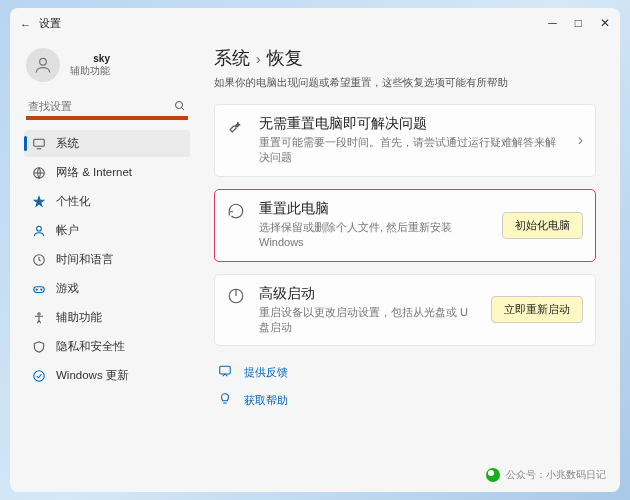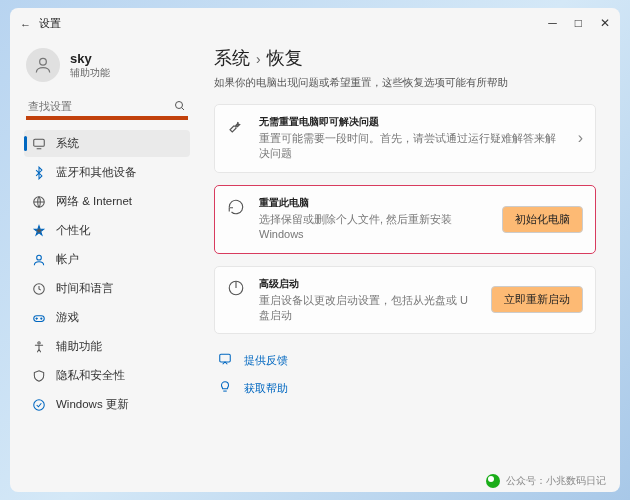--- a/index.html
+++ b/index.html
@@ -6,43 +6,43 @@
 body { background: linear-gradient(135deg, #b8d4f0 0%, #d4e8f7 50%, #a8c8e8 100%); width: 630px; height: 500px; overflow: hidden; position: relative; }
 .window { position: absolute; top: 8px; left: 10px; right: 10px; bottom: 8px; background: #f6f6f6; border-radius: 8px; display: flex; flex-direction: column; overflow: hidden; }
 .titlebar { height: 30px; display: flex; align-items: center; justify-content: space-between; padding: 0 10px; }
 .title-left { display: flex; align-items: center; gap: 8px; font-size: 11px; color: #222; }
 .title-controls { display: flex; gap: 18px; font-size: 12px; color: #333; }
 .title-controls span { cursor: pointer; }
 .content { flex: 1; display: flex; overflow: hidden; }
 .sidebar { width: 190px; padding: 6px 10px 6px 14px; overflow-y: auto; }
 .user-row { display: flex; align-items: center; gap: 10px; padding: 4px 2px 10px; }
 .avatar { width: 34px; height: 34px; border-radius: 50%; background: #e0e0e0; display: flex; align-items: center; justify-content: center; }
-.user-info .name { font-size: 13px; font-weight: 600; color: #222; }
+.user-info .name { font-size: 10px; font-weight: 600; color: #222; text-align: right; }
 .user-info .sub { font-size: 10px; color: #666; }
 .search { display: flex; align-items: center; border-bottom: 4px solid #c2410c; padding: 4px 2px; margin: 4px 2px 10px; }
 .search input { flex: 1; border: none; background: transparent; font-size: 11px; outline: none; color: #444; }
 .nav-item { display: flex; align-items: center; gap: 10px; padding: 6px 8px; border-radius: 4px; font-size: 11.5px; color: #333; cursor: pointer; margin-bottom: 2px; }
 .nav-item.active { background: #eaeaea; position: relative; }
 .nav-item.active::before { content: ''; position: absolute; left: 0; top: 6px; bottom: 6px; width: 3px; background: #0067c0; border-radius: 2px; }
 .nav-icon { width: 14px; height: 14px; display: flex; align-items: center; justify-content: center; font-size: 12px; }
 .main { flex: 1; padding: 8px 24px 8px 14px; overflow-y: auto; }
 .breadcrumb { font-size: 18px; color: #222; margin-bottom: 6px; }
 .breadcrumb .sep { margin: 0 6px; color: #666; font-size: 14px; }
 .desc { font-size: 10.5px; color: #555; margin-bottom: 14px; }
 .card { background: #fdfdfd; border: 1px solid #e6e6e6; border-radius: 5px; padding: 10px 12px; display: flex; align-items: flex-start; gap: 12px; margin-bottom: 12px; }
 .card.highlight { border: 1.5px solid #d83b5e; }
 .card-icon { width: 20px; flex-shrink: 0; color: #555; padding-top: 2px; }
 .card-body { flex: 1; }
-.card-title { font-size: 10px; font-weight: 700; color: #222; margin-bottom: 2px; }
+.card-title { font-size: 14px; font-weight: 400; color: #222; margin-bottom: 2px; }
 .card-sub { font-size: 11px; color: #777; line-height: 1.4; }
-.card-btn { background: #fdba74; border: 1px solid #ccc; border-radius: 4px; padding: 5px 12px; font-size: 11px; color: #222; cursor: pointer; flex-shrink: 0; align-self: center; }
+.card-btn { background: #fef9c3; border: 1px solid #ccc; border-radius: 4px; padding: 5px 12px; font-size: 11px; color: #222; cursor: pointer; flex-shrink: 0; align-self: center; }
 .section-title { font-size: 11.5px; font-weight: 600; color: #222; margin: 6px 0 10px; }
 .link-row { display: flex; align-items: center; gap: 10px; padding: 6px 4px; font-size: 11px; color: #0067c0; cursor: pointer; }
 .link-row .icon { color: #555; width: 16px; }
-.watermark { position: absolute; bottom: 12px; right: 24px; display: flex; gap: 6px; font-size: 10px; color: #888; }
+.watermark { position: absolute; bottom: 18px; right: 24px; display: flex; gap: 6px; font-size: 10px; color: #888; }
 .wm-icon { width: 14px; height: 14px; background: #1aad19; border-radius: 50%; position: relative; }
 .wm-icon::after { content: ''; position: absolute; width: 6px; height: 6px; background: #fff; border-radius: 50%; top: 2px; left: 2px; }
 </style>
 </head>
 <body>
 
 <div class="window">
   <div class="titlebar">
     <div class="title-left">
       <span>←</span>
@@ -80,28 +80,20 @@
             <span class="nav-icon">
               <svg width="14" height="14" viewBox="0 0 24 24" fill="none" stroke="#555" stroke-width="1.8">
                 <rect x="3" y="4" width="18" height="12" rx="2"></rect>
                 <line x1="8" y1="20" x2="16" y2="20"></line>
               </svg>
             </span>
             <span>系统</span>
           </div>
           <div class="nav-item">
             <span class="nav-icon">
-              <svg width="14" height="14" viewBox="0 0 24 24" fill="none" stroke="#0067c0" stroke-width="1.8">
-                <path d="M7 7l10 10-5 5V2l5 5L7 17"></path>
-              </svg>
-            </span>
-            <span>蓝牙和其他设备</span>
-          </div>
-          <div class="nav-item">
-            <span class="nav-icon">
               <svg width="14" height="14" viewBox="0 0 24 24" fill="none" stroke="#555" stroke-width="1.8">
                 <circle cx="12" cy="12" r="9"></circle>
                 <path d="M3 12h18M12 3c3 3 3 15 0 18M12 3c-3 3-3 15 0 18"></path>
               </svg>
             </span>
             <span>网络 &amp; Internet</span>
           </div>
           <div class="nav-item">
             <span class="nav-icon">
               <svg width="14" height="14" viewBox="0 0 24 24" fill="none" stroke="#0067c0" stroke-width="1.8">

